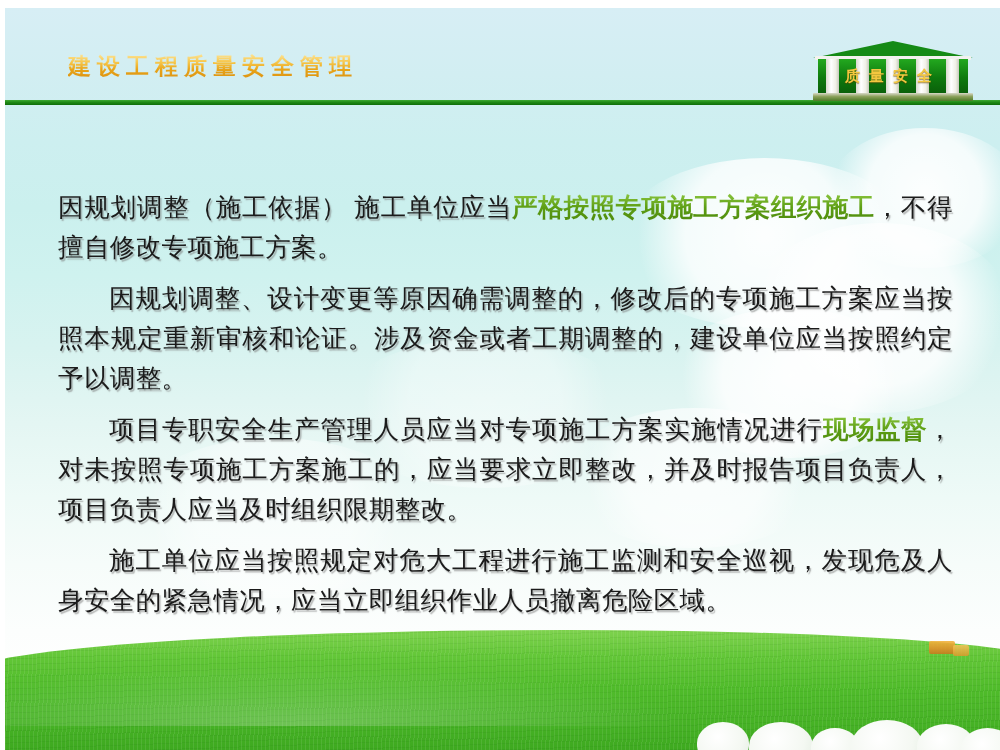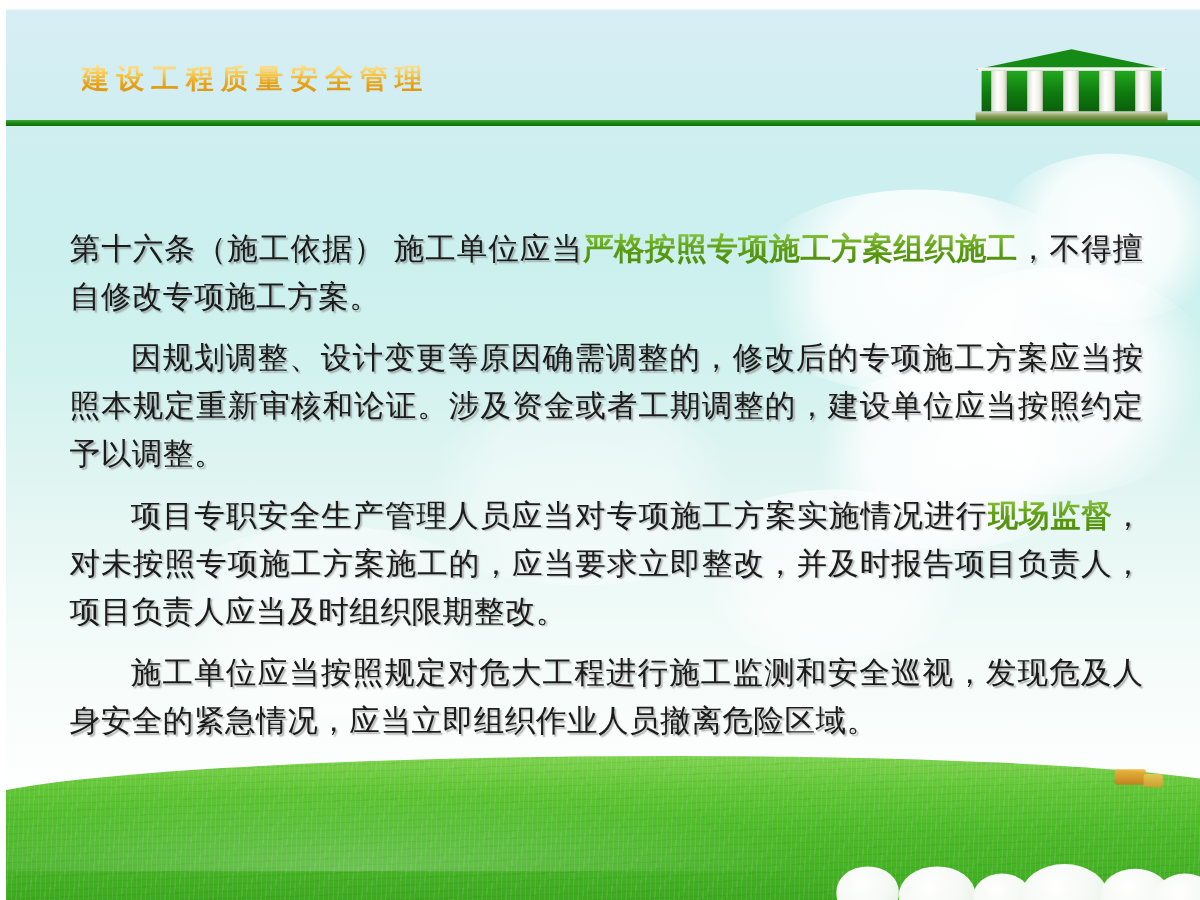--- a/index.html
+++ b/index.html
@@ -217,26 +217,27 @@
 
       <div id="logo">
         <div id="logo-roof"></div>
         <div id="logo-roof-edge"></div>
         <div id="logo-body"></div>
         <div class="logo-col" style="left:13px"></div>
         <div class="logo-col" style="left:43px"></div>
         <div class="logo-col" style="left:73px"></div>
         <div class="logo-col" style="left:103px"></div>
         <div class="logo-col" style="left:133px"></div>
+        <div id="logo-text">质量安全</div>
         <div id="logo-base"></div>
       </div>
     </div>
 
     <div id="body-text">
-        <div class="para"><span>第十六条（施工依据）  施工单位应当</span><span class="hl">严格按照专项施工方案组织施工</span><span>，不得擅自修改专项施工方案。</span></div>
+        <div class="para"><span>因规划调整（施工依据）  施工单位应当</span><span class="hl">严格按照专项施工方案组织施工</span><span>，不得擅自修改专项施工方案。</span></div>
         <div class="para indent"><span>因规划调整、设计变更等原因确需调整的，修改后的专项施工方案应当按照本规定重新审核和论证。涉及资金或者工期调整的，建设单位应当按照约定予以调整。</span></div>
         <div class="para indent"><span>项目专职安全生产管理人员应当对专项施工方案实施情况进行</span><span class="hl">现场监督</span><span>，对未按照专项施工方案施工的，应当要求立即整改，并及时报告项目负责人，项目负责人应当及时组织限期整改。</span></div>
         <div class="para indent"><span>施工单位应当按照规定对危大工程进行施工监测和安全巡视，发现危及人身安全的紧急情况，应当立即组织作业人员撤离危险区域。</span></div>
       </div>
 
     <div id="grass">
       <div id="grass-shape"></div>
       <div id="grass-texture"></div>
       <div id="grass-ridge"></div>
       <div id="far-house"></div>

